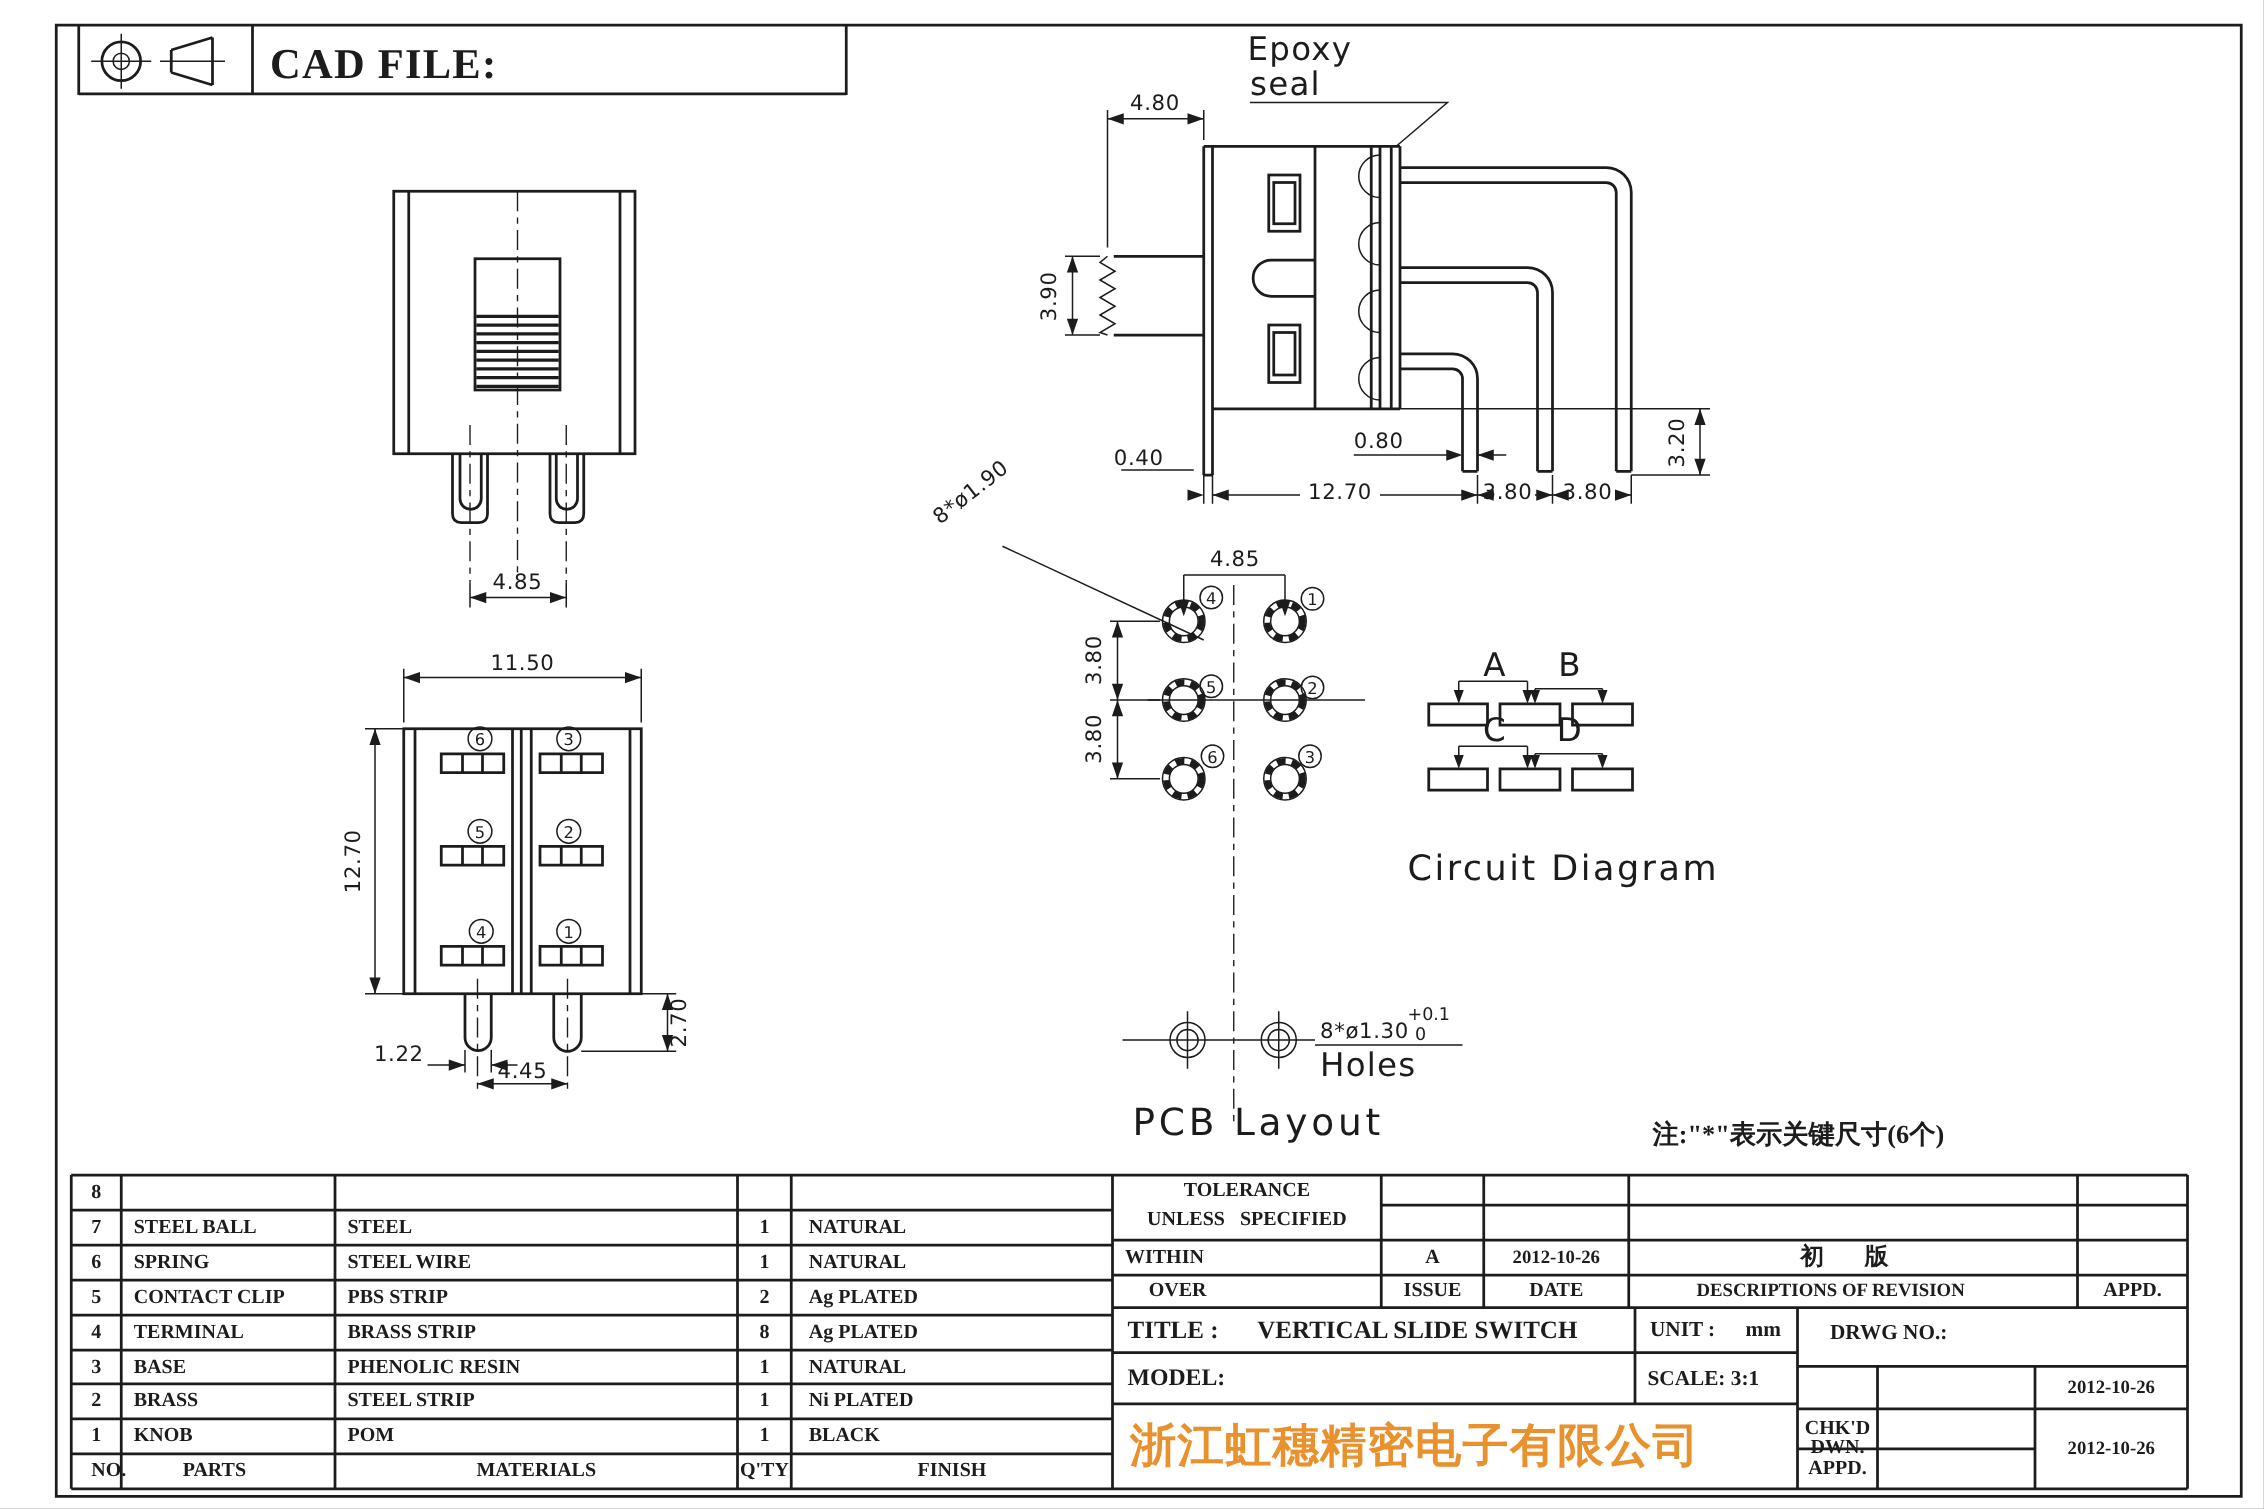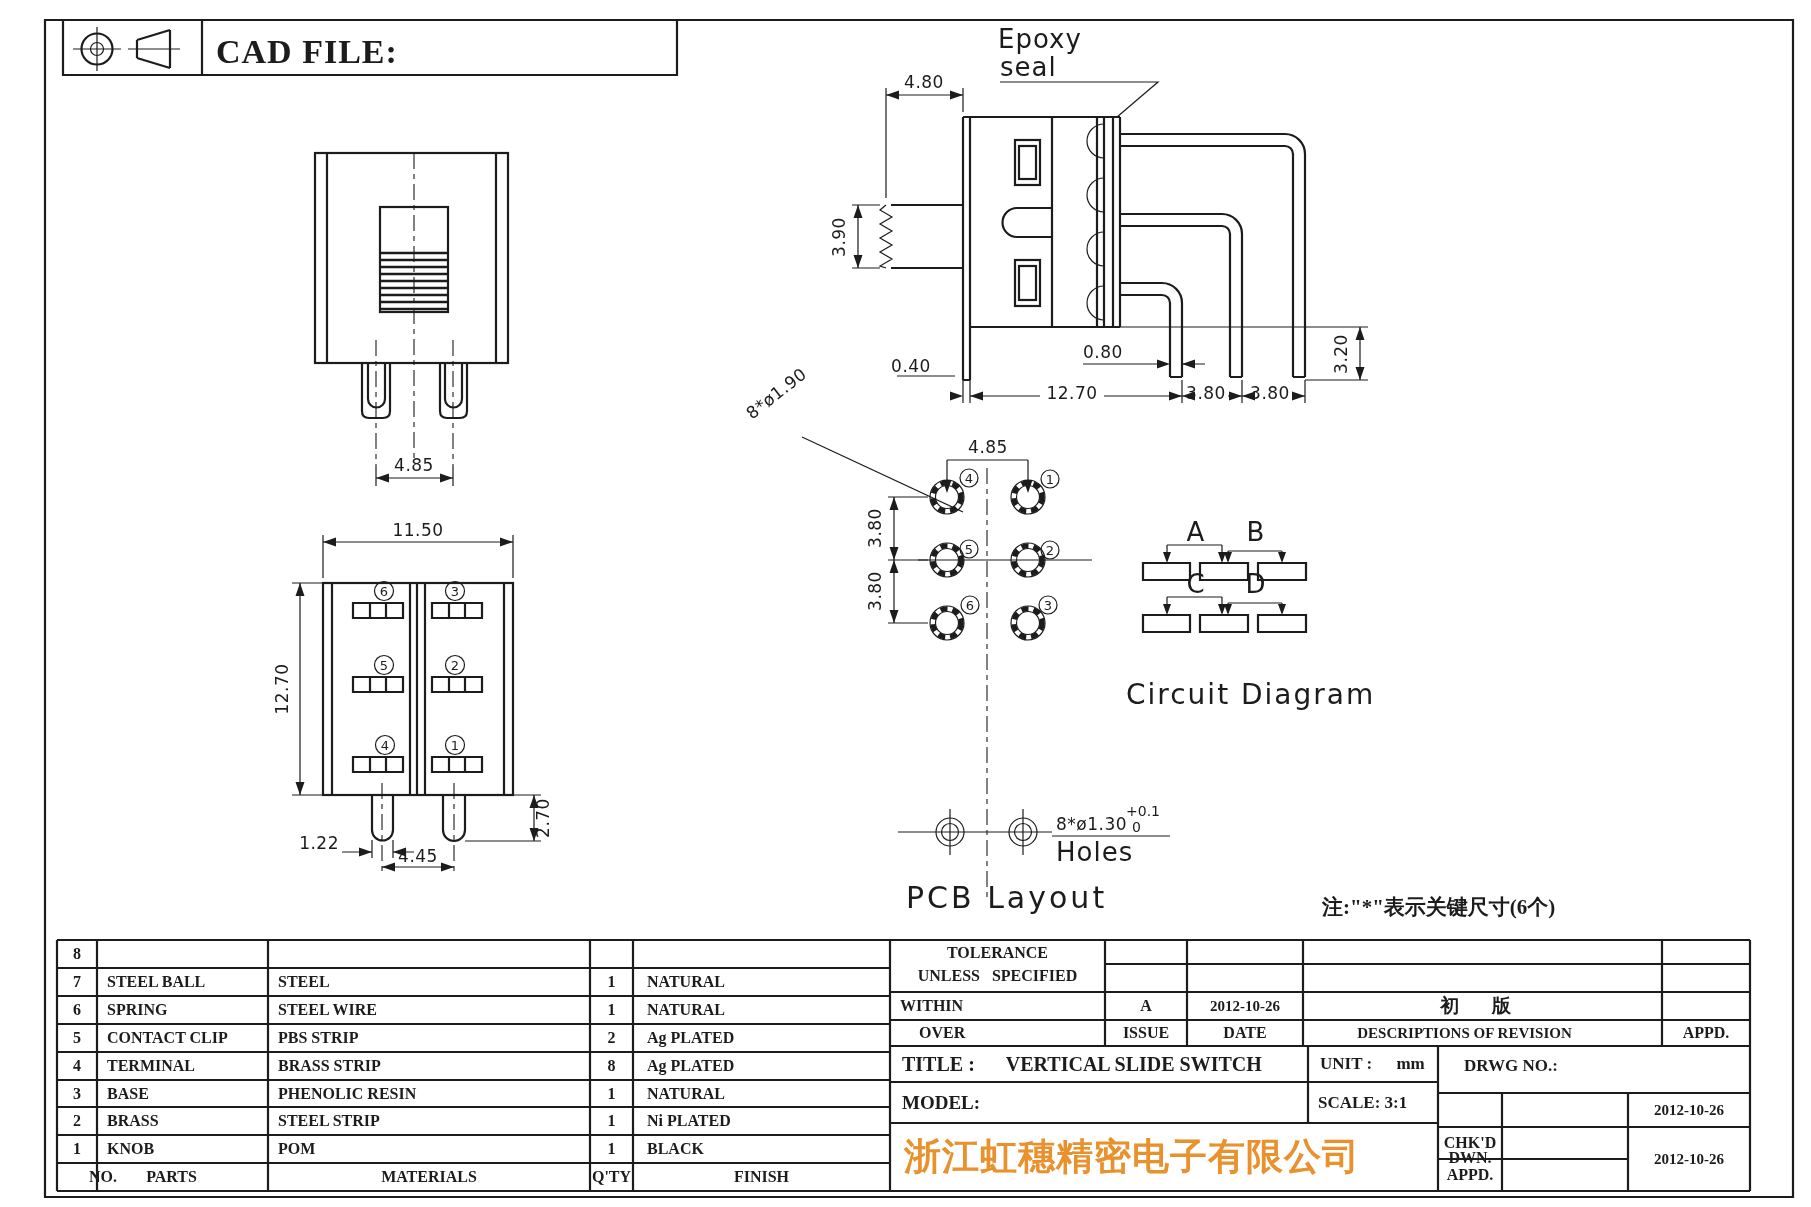--- a/index.html
+++ b/index.html
@@ -293,21 +293,21 @@
     <div class="txt stamp" style="left:278px;top:1107px;line-height:28px;">STEEL STRIP</div>
     <div class="txt stamp ctr" style="left:590px;top:1107px;width:43px;line-height:28px;">1</div>
     <div class="txt stamp" style="left:647px;top:1107px;line-height:28px;">Ni PLATED</div>
 
     <div class="txt stamp ctr" style="left:57px;top:1135px;width:40px;line-height:28px;">1</div>
     <div class="txt stamp" style="left:107px;top:1135px;line-height:28px;">KNOB</div>
     <div class="txt stamp" style="left:278px;top:1135px;line-height:28px;">POM</div>
     <div class="txt stamp ctr" style="left:590px;top:1135px;width:43px;line-height:28px;">1</div>
     <div class="txt stamp" style="left:647px;top:1135px;line-height:28px;">BLACK</div>
 
-    <div class="txt stamp ctr" style="left:57px;top:1163px;width:60px;line-height:28px;text-align:right;">NO.</div>
+    <div class="txt stamp ctr" style="left:57px;top:1163px;width:60px;line-height:28px;">NO.</div>
     <div class="txt stamp ctr" style="left:97px;top:1163px;width:149px;line-height:28px;border-radius:11px;">PARTS</div>
     <div class="txt stamp ctr" style="left:268px;top:1163px;width:322px;line-height:28px;">MATERIALS</div>
     <div class="txt stamp ctr" style="left:590px;top:1163px;width:43px;line-height:28px;">Q'TY</div>
     <div class="txt stamp ctr" style="left:633px;top:1163px;width:257px;line-height:28px;">FINISH</div>
   </div>
 
   <div>
     <div class="txt stamp ctr" style="left:890px;top:944px;width:215px;">TOLERANCE</div>
     <div class="txt stamp ctr" style="left:890px;top:967px;width:215px;word-spacing:8px;">UNLESS SPECIFIED</div>
     <div class="txt stamp" style="left:900px;top:992px;line-height:28px;">WITHIN</div>

